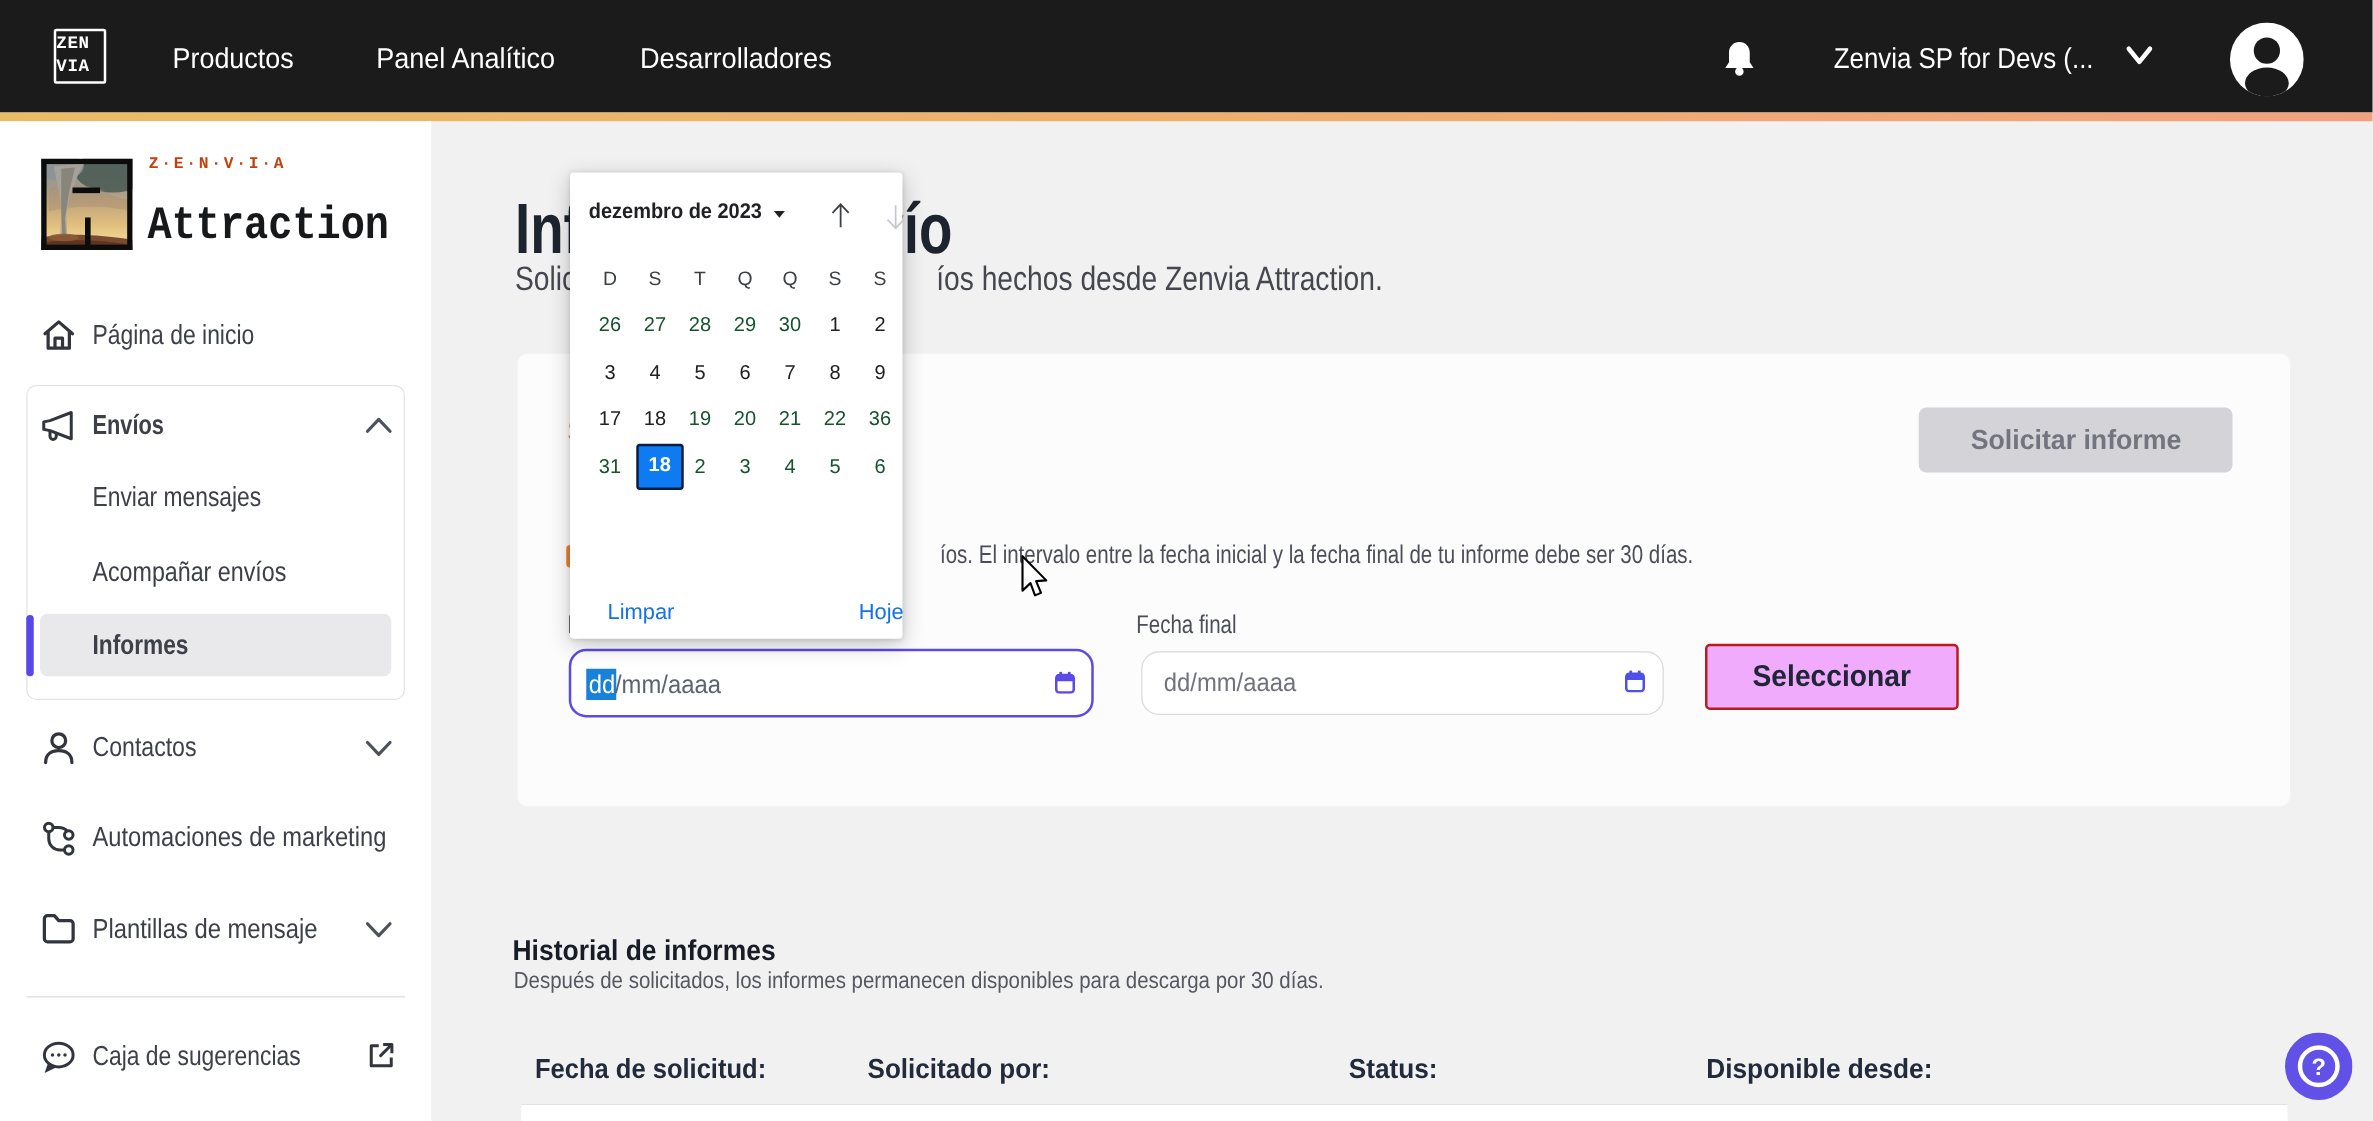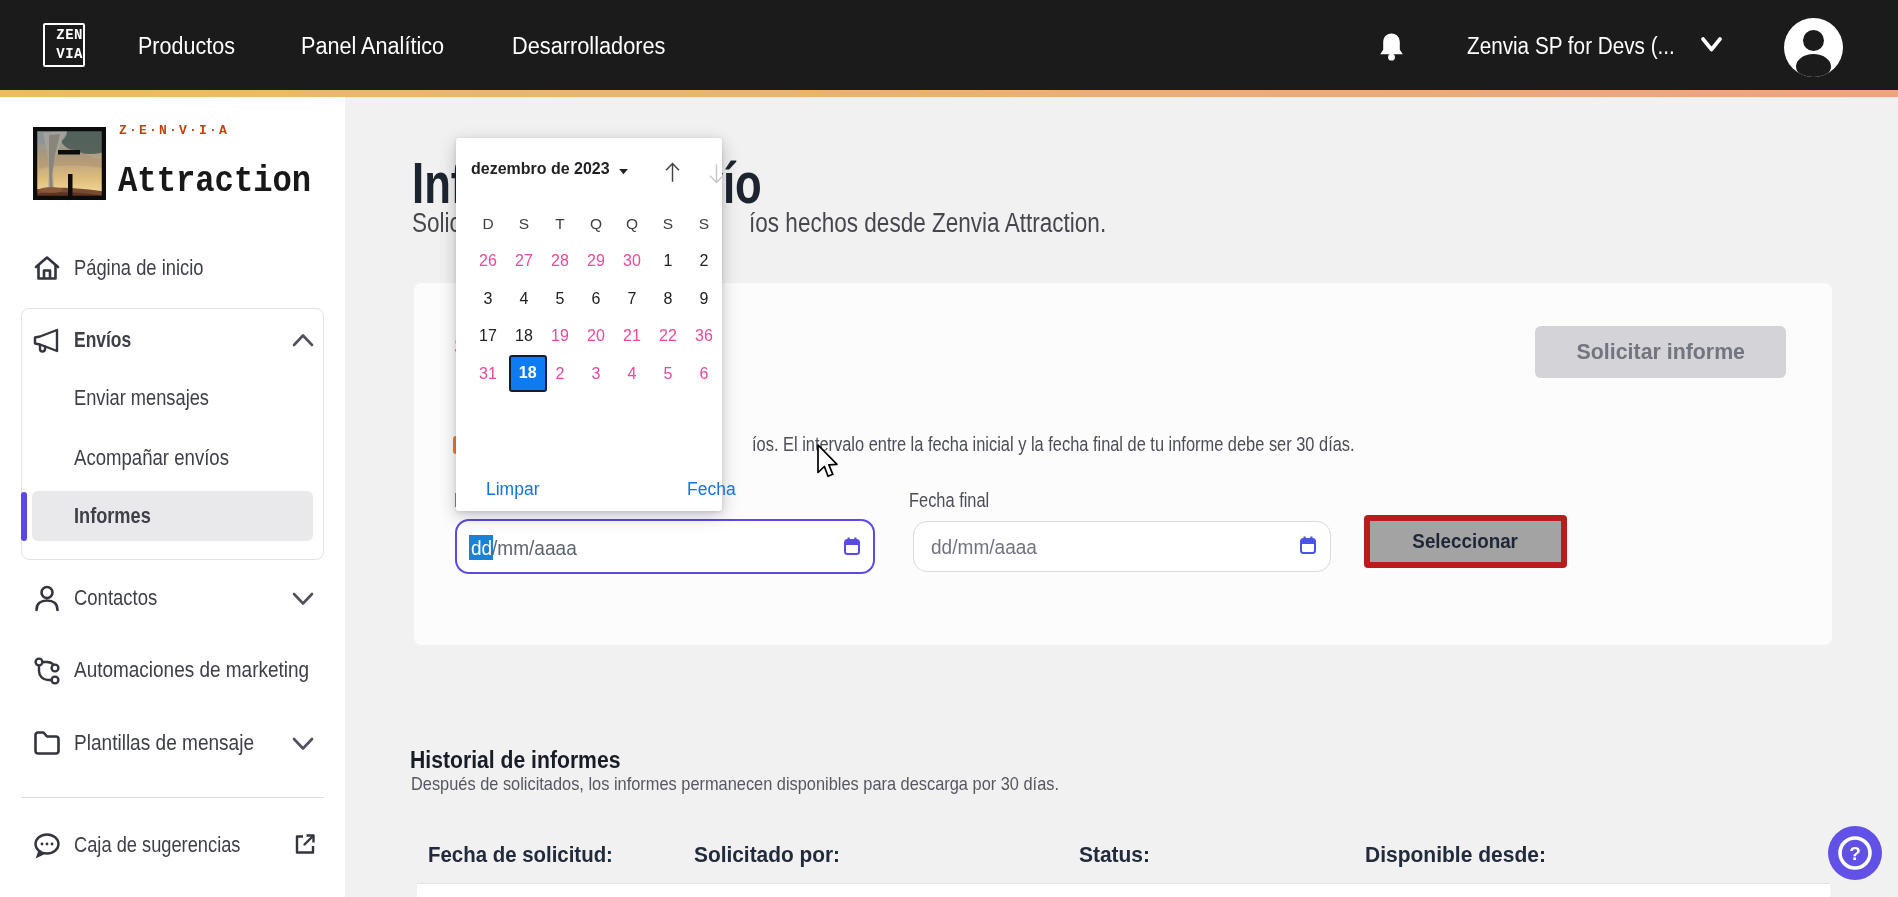--- a/index.html
+++ b/index.html
@@ -5,21 +5,21 @@
   * { margin:0; padding:0; box-sizing:border-box; }
   html,body { width:1898px; height:897px; overflow:hidden; background:#f1f1f2;
     font-family:"Liberation Sans", sans-serif; }
   .abs { position:absolute; }
   .tx { position:absolute; line-height:1; transform-origin:left top; white-space:nowrap; }
   
   #nav { position:absolute; left:0; top:0; width:1898px; height:90px; background:#1b1b1b; }
   #nav .link { position:absolute; top:35px; color:#fff; font-size:23px; line-height:1;
     transform-origin:left top; white-space:nowrap; }
   #logoBox { position:absolute; left:43px; top:23px; width:42px; height:44px;
-    border:2.5px solid #fff; border-radius:2px; color:#fff; text-align:right;
+    border:2.5px solid #fff; border-radius:2px; color:#fff; text-align:left;
     font-family:"Liberation Mono", monospace; font-weight:bold; font-size:14px; line-height:19px;
     padding-top:1px; letter-spacing:0.5px; }
   #orange { position:absolute; left:0; top:90px; width:1898px; height:7px;
     background:linear-gradient(90deg,#e9bc65,#eeb06e,#f2a17e); }
   
   #side { position:absolute; left:0; top:97px; width:345px; height:800px; background:#fff; }
   .mtext { position:absolute; color:#3d4049; font-size:22px; line-height:1;
     transform-origin:left top; white-space:nowrap; }
   
   #card { position:absolute; left:414px; top:283px; width:1418px; height:362px;
@@ -27,31 +27,31 @@
   #btnSolicitar { position:absolute; left:1535px; top:326px; width:251px; height:52px;
     background:#d3d3d8; border-radius:6px; color:#72757f; font-weight:bold; font-size:22px;
     display:flex; align-items:center; justify-content:center; }
   #btnSolicitar span { transform:scaleX(0.97); }
   .plabel { position:absolute; color:#4b4d58; font-size:20.5px; line-height:1;
     transform-origin:left top; transform:scaleX(0.8); white-space:nowrap; }
   #inp1 { position:absolute; left:455px; top:519px; width:420px; height:55px; background:#fff;
     border:2px solid #5b49e8; border-radius:14px; }
   #inp2 { position:absolute; left:913px; top:521px; width:418px; height:51px; background:#fff;
     border:1.5px solid #d9d9de; border-radius:14px; }
-  #btnSel { position:absolute; left:1364px; top:515px; width:203px; height:53px; background:#a3a3a3;
-    border:6px solid #b91c1c; border-radius:4px; color:#1e2637; font-weight:bold; font-size:20px;
+  #btnSel { position:absolute; left:1364px; top:515px; width:203px; height:53px; background:#f0abfc;
+    border:2px solid #b91c1c; border-radius:4px; color:#1e2637; font-weight:bold; font-size:24px;
     display:flex; align-items:center; justify-content:center; }
   #btnSel span { transform:scaleX(0.94); }
   
   #pop { position:absolute; left:456px; top:138px; width:266px; height:373px; background:#fff;
     border-radius:3px; box-shadow:0 5px 18px rgba(0,0,0,.22), 0 1px 4px rgba(0,0,0,.12); z-index:10; }
   #pop table { border-collapse:collapse; position:absolute; left:14px; top:67px; }
   #pop td { width:38px; height:37.7px; text-align:center; vertical-align:middle;
     font-size:16px; color:#202124; padding:0; }
-  #pop td.f { color:#ec4899; }
+  #pop td.f { color:#14532d; }
   #pop td.wd { font-size:15.5px; color:#3c4043; height:37px; }
   #sel18 { position:absolute; left:509px; top:355px; width:37.5px; height:36.5px; background:#0e7bf3;
     border:2.5px solid #0c1e40; border-radius:3px; color:#fff; font-weight:bold; font-size:16px;
     display:flex; align-items:center; justify-content:center; z-index:11; }
   .plink { position:absolute; color:#1272e8; font-size:17.5px; z-index:11; line-height:1; }
   
   .hdrcell { position:absolute; top:844px; color:#222b3c; font-weight:bold; font-size:22px; line-height:1; white-space:nowrap; }
 </style>
 </head>
 <body>
@@ -285,19 +285,19 @@
           <td class="f">1</td>
           <td class="f">2</td>
           <td class="f">3</td>
           <td class="f">4</td>
           <td class="f">5</td>
           <td class="f">6</td>
         </tr>
   </tbody>
     </table>
   <div class="plink" style="left:30px; top:343px;">Limpar</div>
-  <div class="plink" style="left:231px; top:343px;">Fecha</div>
+  <div class="plink" style="left:231px; top:343px;">Hoje</div>
 </div>
 <div id="sel18">18</div>
 
 <svg class="abs" style="left:816px; top:444px; z-index:20;" width="24" height="40" viewBox="0 0 24 40">
   <path d="M2 1 L2 28.5 L8.4 22.5 L12 32.3 L16.8 30.3 L12.9 20.9 L21 20.3 Z" fill="#fff" stroke="#000" stroke-width="1.7" stroke-linejoin="round"></path>
 </svg>
 
 </body></html>

